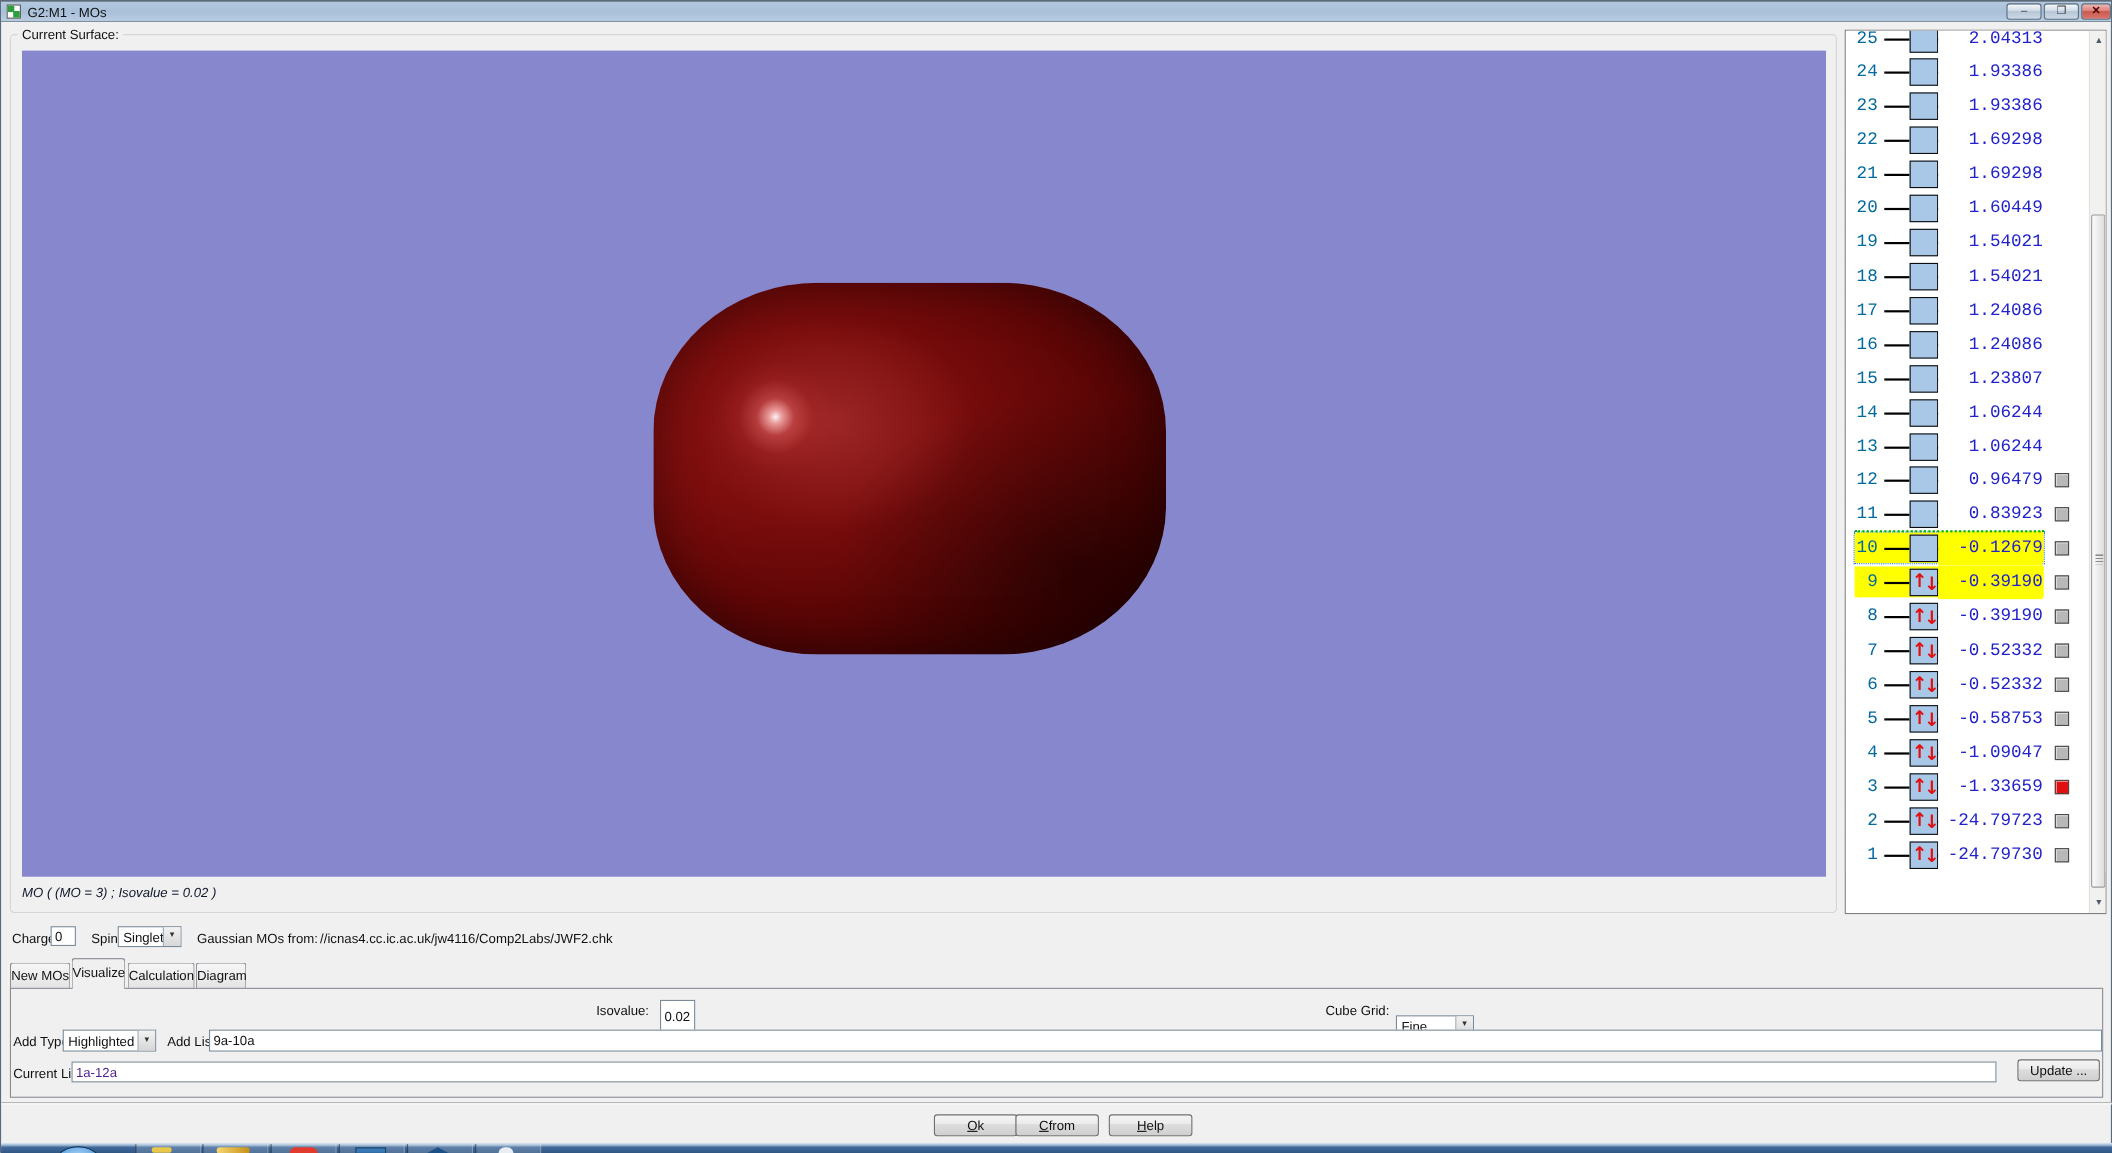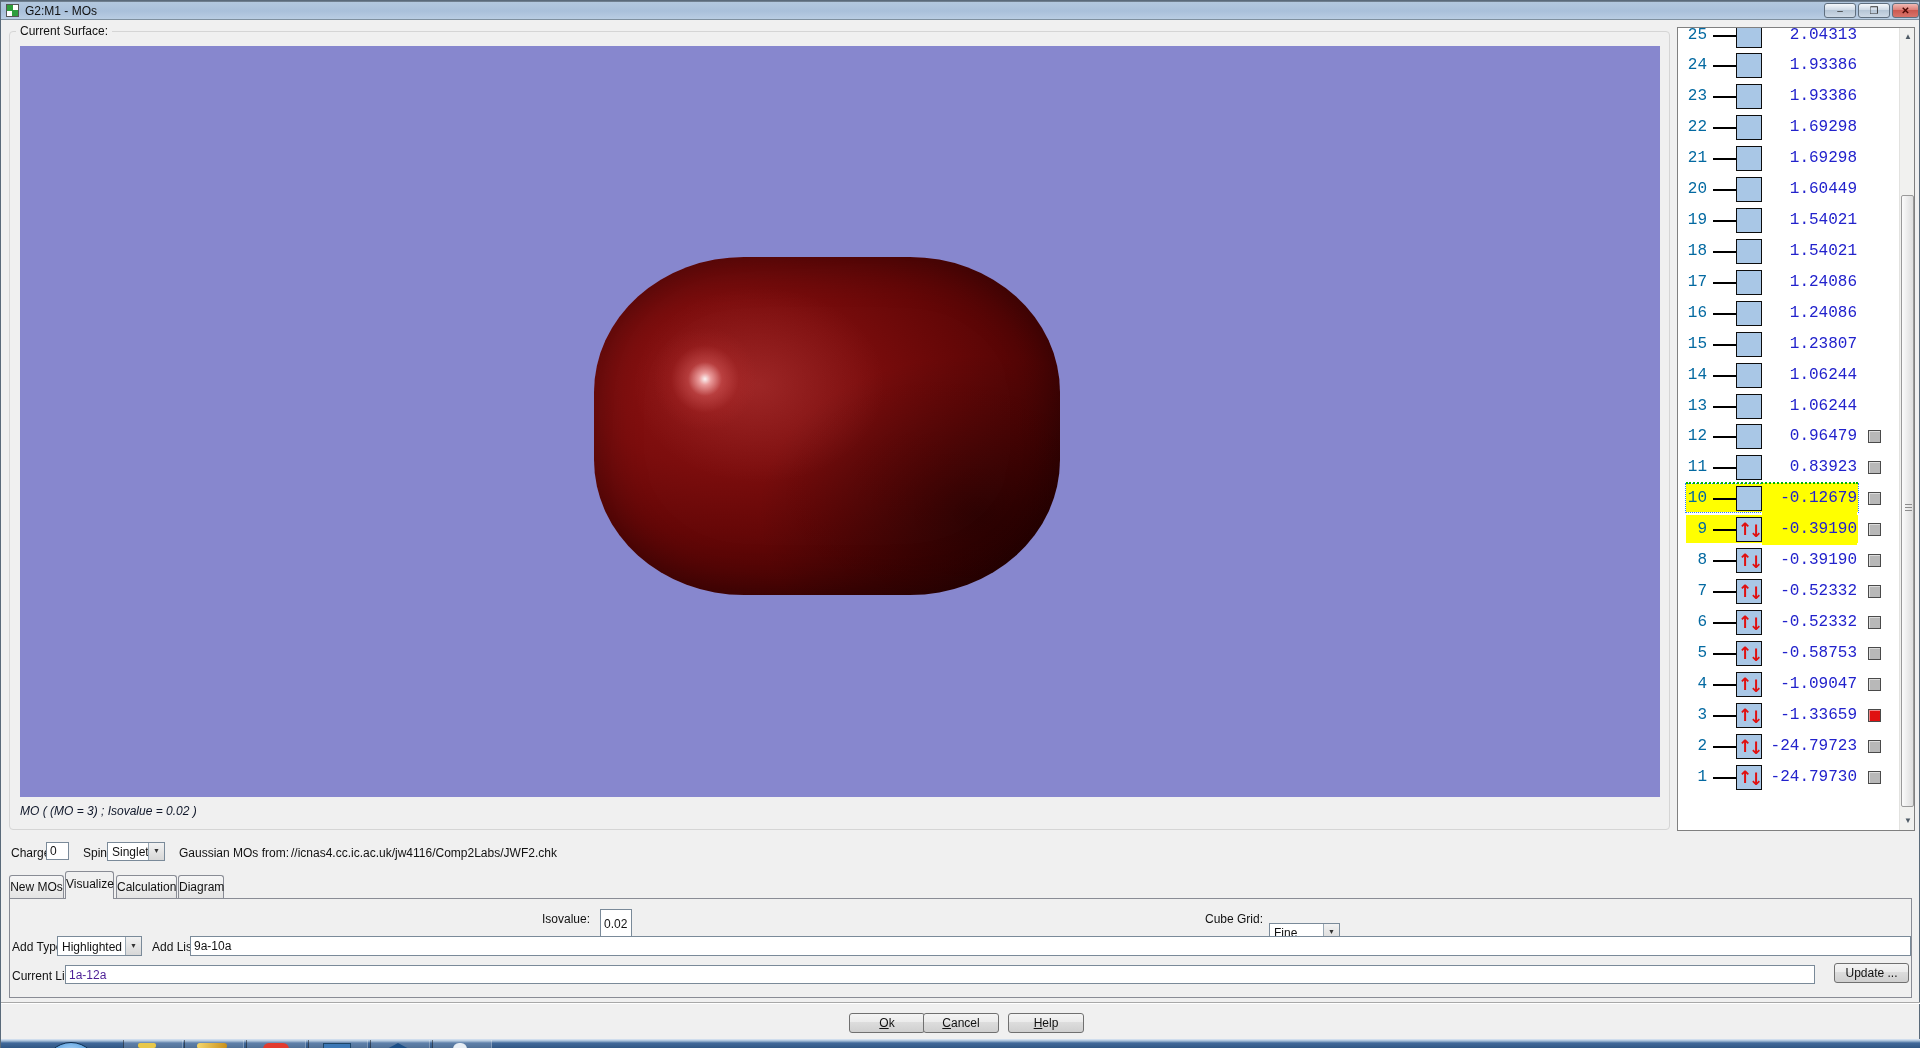--- a/index.html
+++ b/index.html
@@ -427,21 +427,21 @@
     <div class="lbl" style="left:142px; top:41px;">Add List:</div>
     <input class="tinput" style="left: 180px; top: 37px; width: 1721px; height: 20px;" value="9a-10a">
     <div class="lbl" style="left:2px; top:70px;">Current List:</div>
     <input class="tinput" style="left: 55px; top: 66px; width: 1750px; height: 19px; color: #4c1d95;" value="1a-12a">
     <div class="btn" style="left:1824px; top:64px; width:75px;"><span>Update ...</span></div>
   </div>
 
   <div id="bottom-sep"></div>
 
   <div class="btn" style="left:838px; top:1012px; width:76px;margin-left:10px;"><span class="mn">O</span><span>k</span></div>
-  <div class="btn" style="left:922px; top:1012px; width:76px;"><span class="mn">C</span><span>ancel</span></div>
+  <div class="btn" style="left:922px; top:1012px; width:76px;"><span class="mn">C</span><span>from</span></div>
   <div class="btn" style="left:1007px; top:1012px; width:76px;"><span class="mn">H</span><span>elp</span></div>
 
   <div id="taskbar">
     <div id="start-orb"></div>
     <div id="tb-buttons">
         <div class="tb-btn" style="left: 122px;">
           <div class="tb-ico" style="left:14px;width:18px;height:5px;background:#e8c84a;border-radius:2px;"></div>
         </div>
         <div class="tb-btn" style="left: 183px;">
           <div class="tb-ico" style="left:12px;width:30px;height:6px;background:linear-gradient(90deg,#f5d76e,#c9901a);border-radius:3px;"></div>

